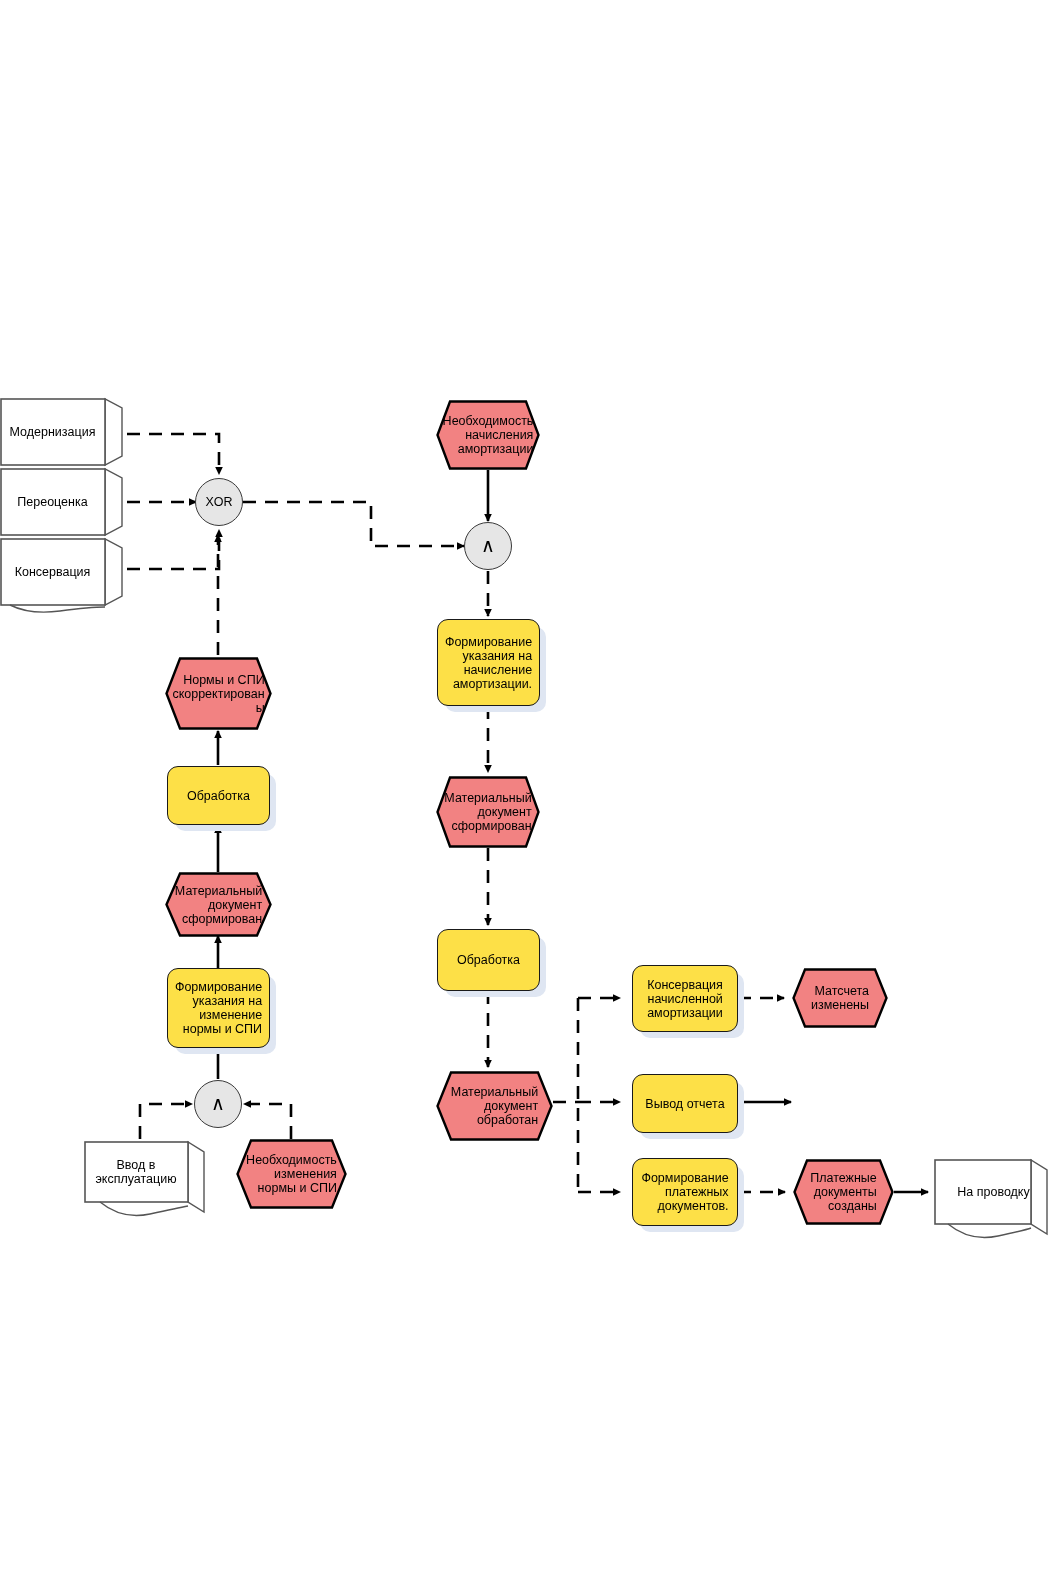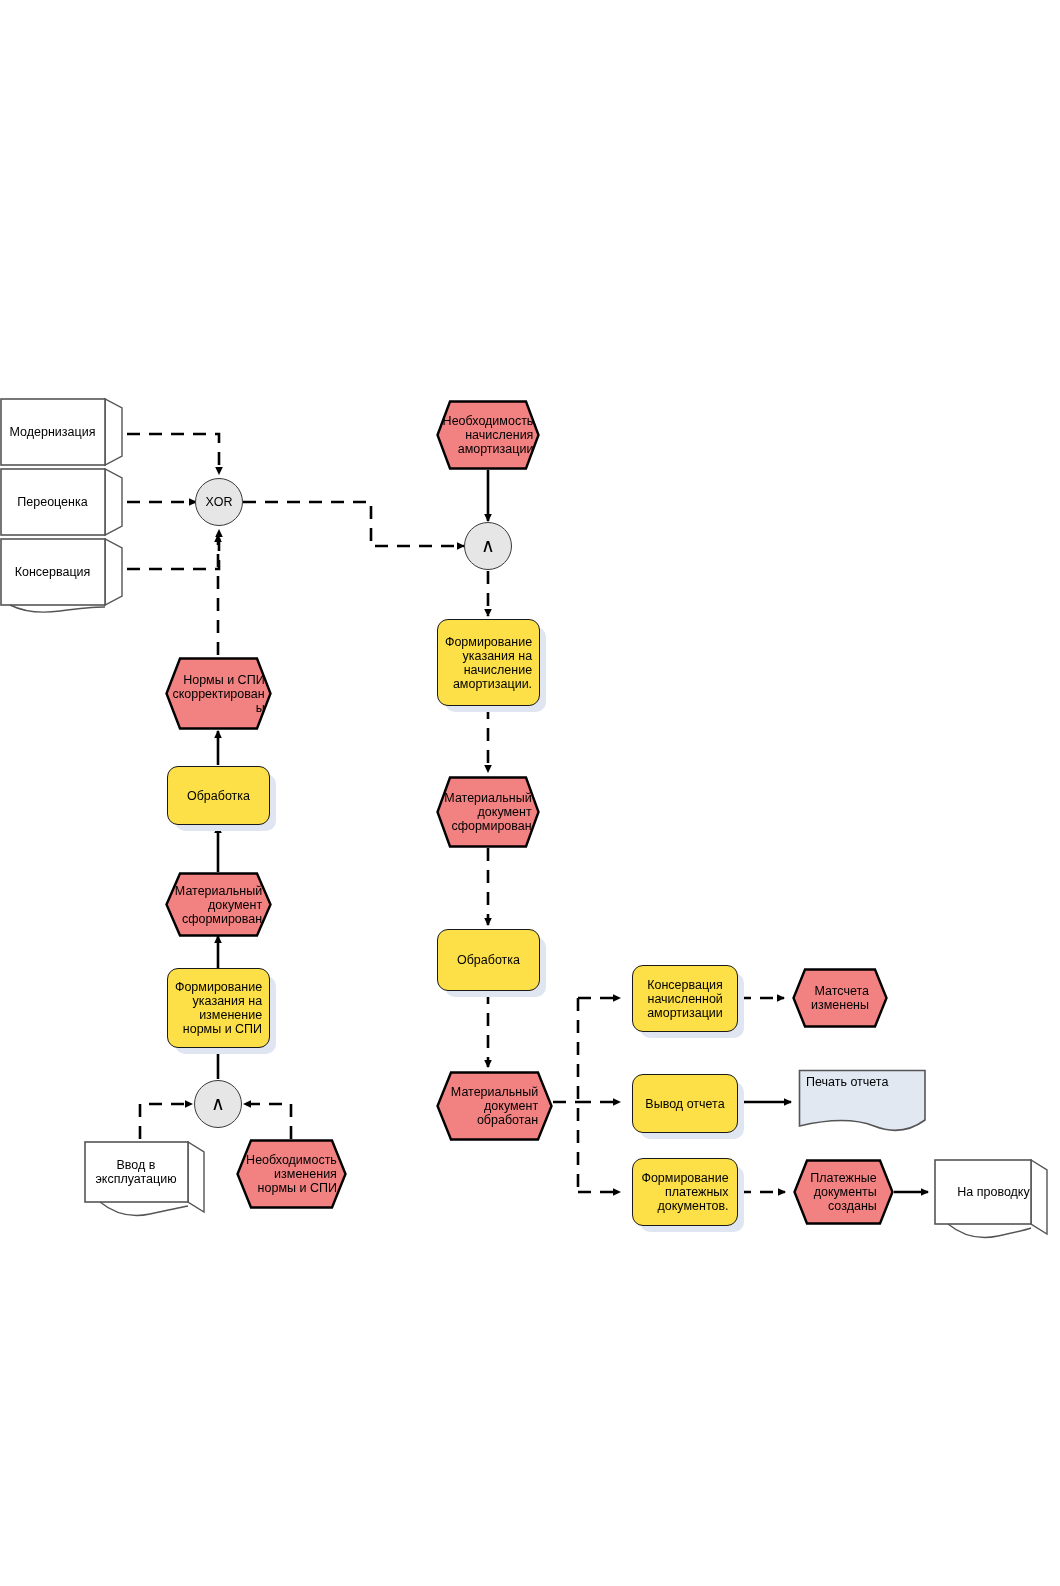--- a/index.html
+++ b/index.html
@@ -306,26 +306,20 @@
       <polygon points="13,1.5 83,1.5 94.5,30 83,58.5 13,58.5 1.5,30" fill="#f28282" stroke="#000" stroke-width="2.4"></polygon>
     </svg>
     <div class="evtext">Матсчета
 изменены</div>
   </div>
 
   <div class="node fn" style="left:632px; top:1074px; width:106px; height:59px;">
     <span class="lbl">Вывод отчета</span>
   </div>
 
-  <div class="docshape topleft" style="left:798px; top:1069px; width:128px; height:58px;">
-    <svg width="140" height="72" viewBox="0 0 140 72">
-      <path d="M1.5,1.5 L127,1.5 L127,51 Q104,68 76,57 Q48,46 1.5,57 Z" fill="#e2e8f2" stroke="#555" stroke-width="1.6"></path>
-    </svg>
-    <div class="dlbl">Печать отчета</div>
-  </div>
 
   <div class="node fn" style="left:632px; top:1158px; width:106px; height:68px;">
     <span class="lbl">Формирование
 платежных
 документов.</span>
   </div>
 
   <div class="ev-wrap" style="left:793px; top:1159px; width:101px; height:66px;">
     <svg width="101" height="66" viewBox="0 0 101 66" preserveAspectRatio="none">
       <polygon points="14,1.5 87,1.5 99.5,33 87,64.5 14,64.5 1.5,33" fill="#f28282" stroke="#000" stroke-width="2.4"></polygon>

